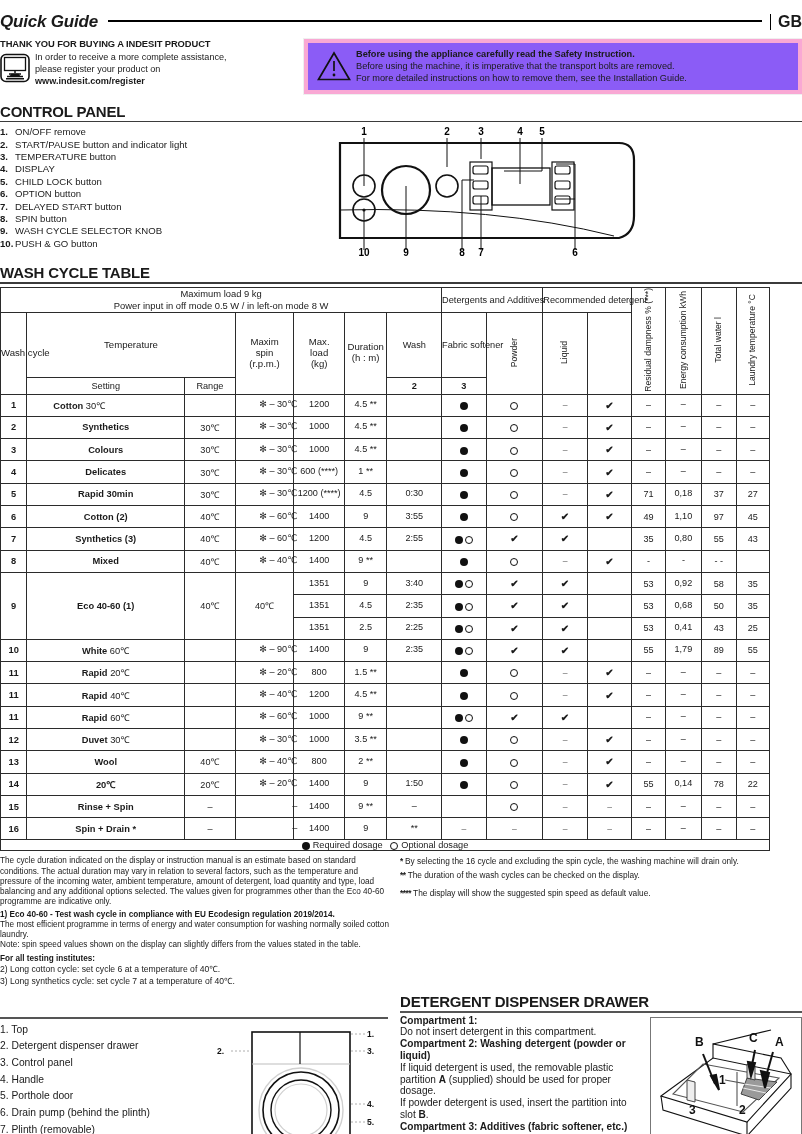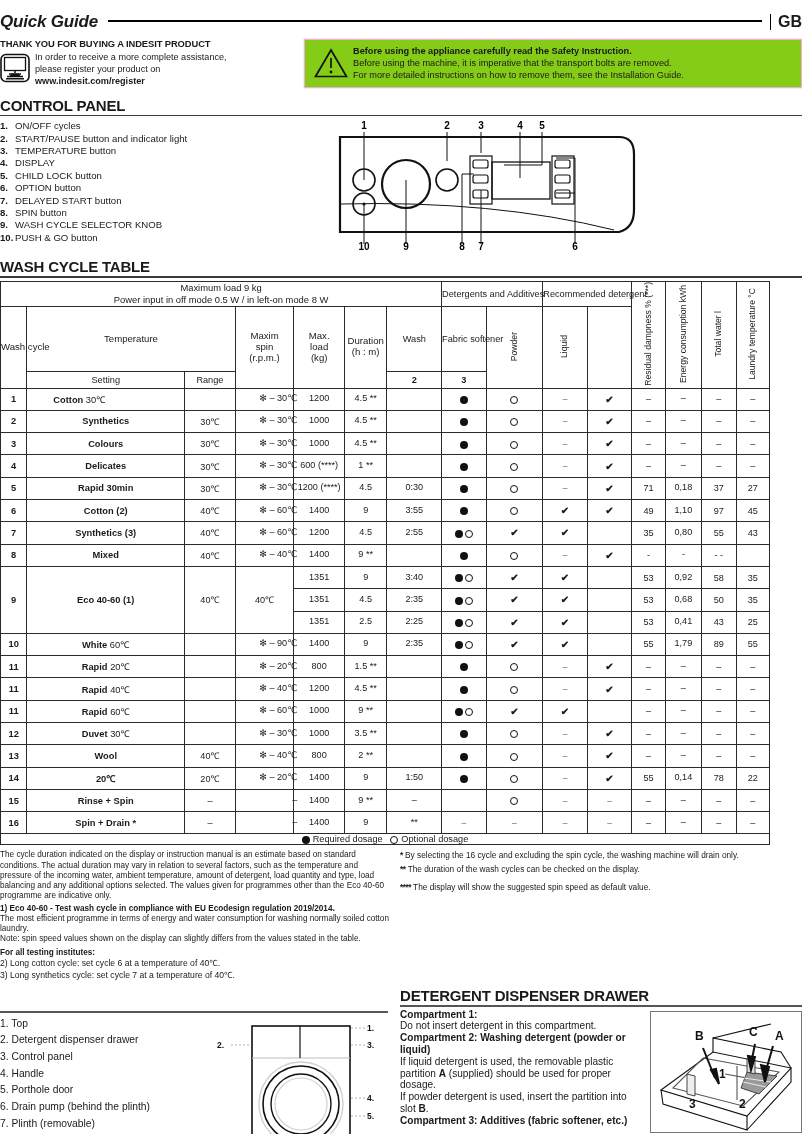--- a/index.html
+++ b/index.html
@@ -20,21 +20,21 @@
   .top-rule{flex:1;height:2px;background:#000;margin:0 8px 3px 10px;}
   .gb{font-size:16px;font-weight:bold;border-left:1.5px solid #000;padding-left:7px;line-height:1;}
 
   .hdr-cols{display:flex;margin-top:6px;}
   .hdr-left{width:292px;}
   .thank{font-size:9.4px;font-weight:bold;letter-spacing:-0.1px;}
   .reg-row{display:flex;margin-top:3px;}
   .monitor{width:30px;height:30px;flex:0 0 30px;margin-right:5px;margin-top:1px;}
   .reg-text{font-size:9.1px;line-height:1.30;}
 
-  .warn-box{flex:1;border:1px solid #f9a8d4;background:#84cc16;box-shadow:0 0 0 1px #efefef;
+  .warn-box{flex:1;border:4px solid #f9a8d4;background:#8b5cf6;box-shadow:0 0 0 1px #efefef;
             display:flex;padding:5px 8px 5px 8px;margin-left:12px;margin-top:1px;}
   .warn-tri{width:36px;flex:0 0 36px;display:flex;align-items:center;justify-content:center;}
   .warn-text{font-size:9.2px;line-height:1.33;padding-left:4px;}
   .warn-text .b{font-weight:bold;}
 
   
   .sect{font-size:15px;font-weight:bold;letter-spacing:-0.2px;margin:0;}
   .sect-rule{height:1.6px;background:#3b3b3b;margin-top:1px;}
   .sect-rule.thin{height:1.2px;background:#555;}
 
@@ -136,21 +136,21 @@
     </div>
   </div>
 
   <div style="margin-top:9px;">
     <div class="sect">CONTROL PANEL</div>
     <div class="sect-rule"></div>
   </div>
 
   <div class="cp-wrap">
     <div class="cp-list">
-      <div><b>1.</b><span>ON/OFF cycles</span></div>
+      <div><b>1.</b><span>ON/OFF remove</span></div>
       <div><b>2.</b><span>START/PAUSE button and indicator light</span></div>
       <div><b>3.</b><span>TEMPERATURE button</span></div>
       <div><b>4.</b><span>DISPLAY</span></div>
       <div><b>5.</b><span>CHILD LOCK button</span></div>
       <div><b>6.</b><span>OPTION button</span></div>
       <div><b>7.</b><span>DELAYED START button</span></div>
       <div><b>8.</b><span>SPIN button</span></div>
       <div><b>9.</b><span>WASH CYCLE SELECTOR KNOB</span></div>
       <div><b>10.</b><span>PUSH &amp; GO button</span></div>
     </div>

